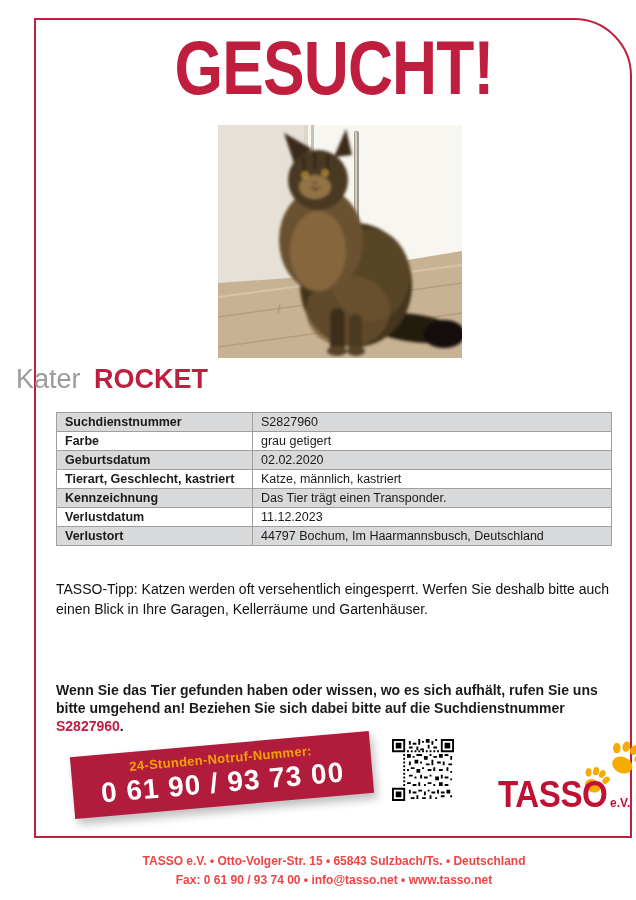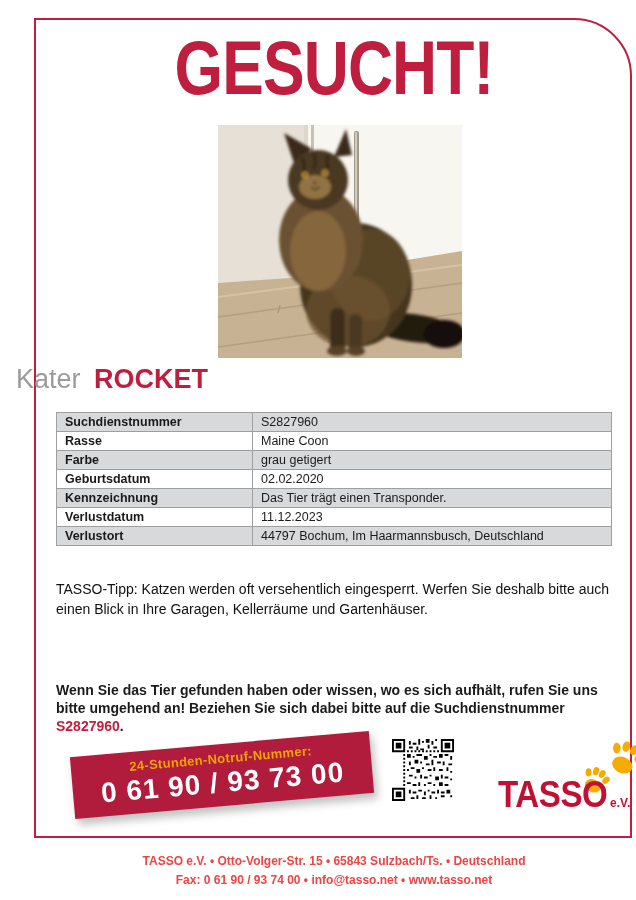--- a/index.html
+++ b/index.html
@@ -106,30 +106,30 @@
     <span class="petname">ROCKET</span>
   </div>
 
   <table class="details">
     <tbody>
       <tr>
         <th>Suchdienstnummer</th>
         <td>S2827960</td>
       </tr>
       <tr>
-        <th>Rasse</th>
-        <td>Maine Coon</td>
-      </tr>
-      <tr>
         <th>Farbe</th>
         <td>grau getigert</td>
       </tr>
       <tr>
         <th>Geburtsdatum</th>
         <td>02.02.2020</td>
+      </tr>
+      <tr>
+        <th>Tierart, Geschlecht, kastriert</th>
+        <td>Katze, männlich, kastriert</td>
       </tr>
       <tr>
         <th>Kennzeichnung</th>
         <td>Das Tier trägt einen Transponder.</td>
       </tr>
       <tr>
         <th>Verlustdatum</th>
         <td>11.12.2023</td>
       </tr>
       <tr>

